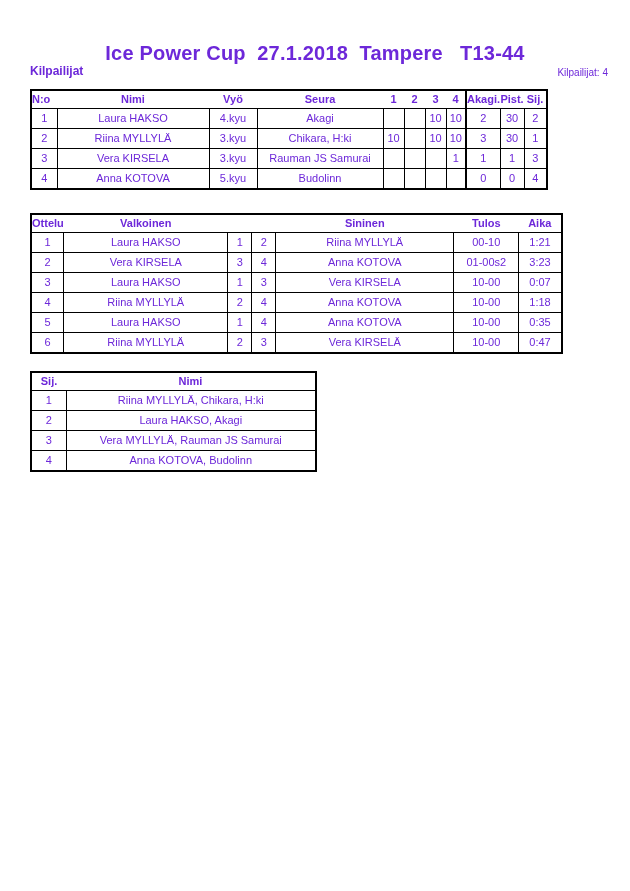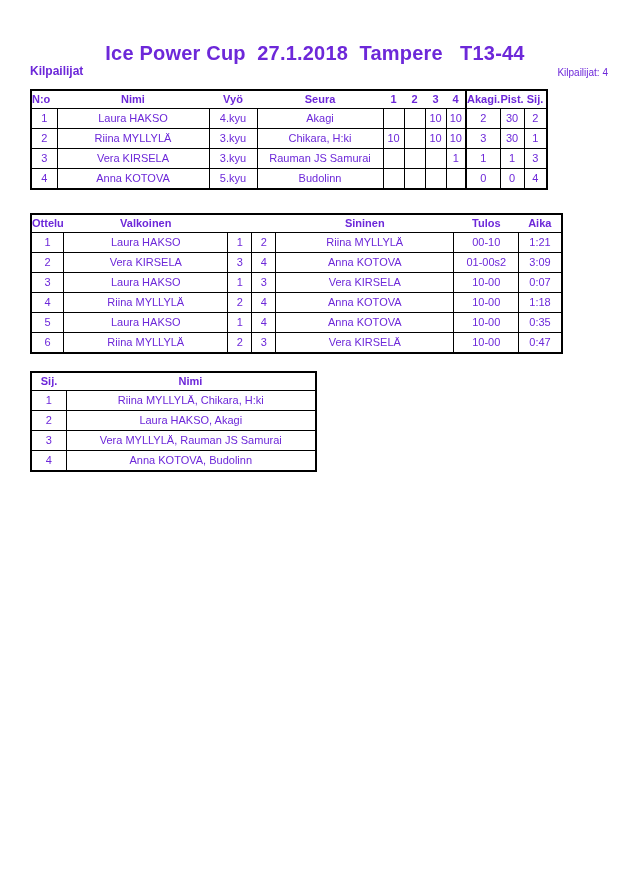--- a/index.html
+++ b/index.html
@@ -149,21 +149,21 @@
       <td class="ctr">00-10</td>
       <td class="ctr">1:21</td>
     </tr>
     <tr>
       <td class="ctr">2</td>
       <td class="lft">Vera KIRSELA</td>
       <td class="ctr">3</td>
       <td class="ctr">4</td>
       <td class="lft">Anna KOTOVA</td>
       <td class="ctr">01-00s2</td>
-      <td class="ctr">3:09</td>
+      <td class="ctr">3:23</td>
     </tr>
     <tr>
       <td class="ctr">3</td>
       <td class="lft">Laura HAKSO</td>
       <td class="ctr">1</td>
       <td class="ctr">3</td>
       <td class="lft">Vera KIRSELA</td>
       <td class="ctr">10-00</td>
       <td class="ctr">0:07</td>
     </tr>

